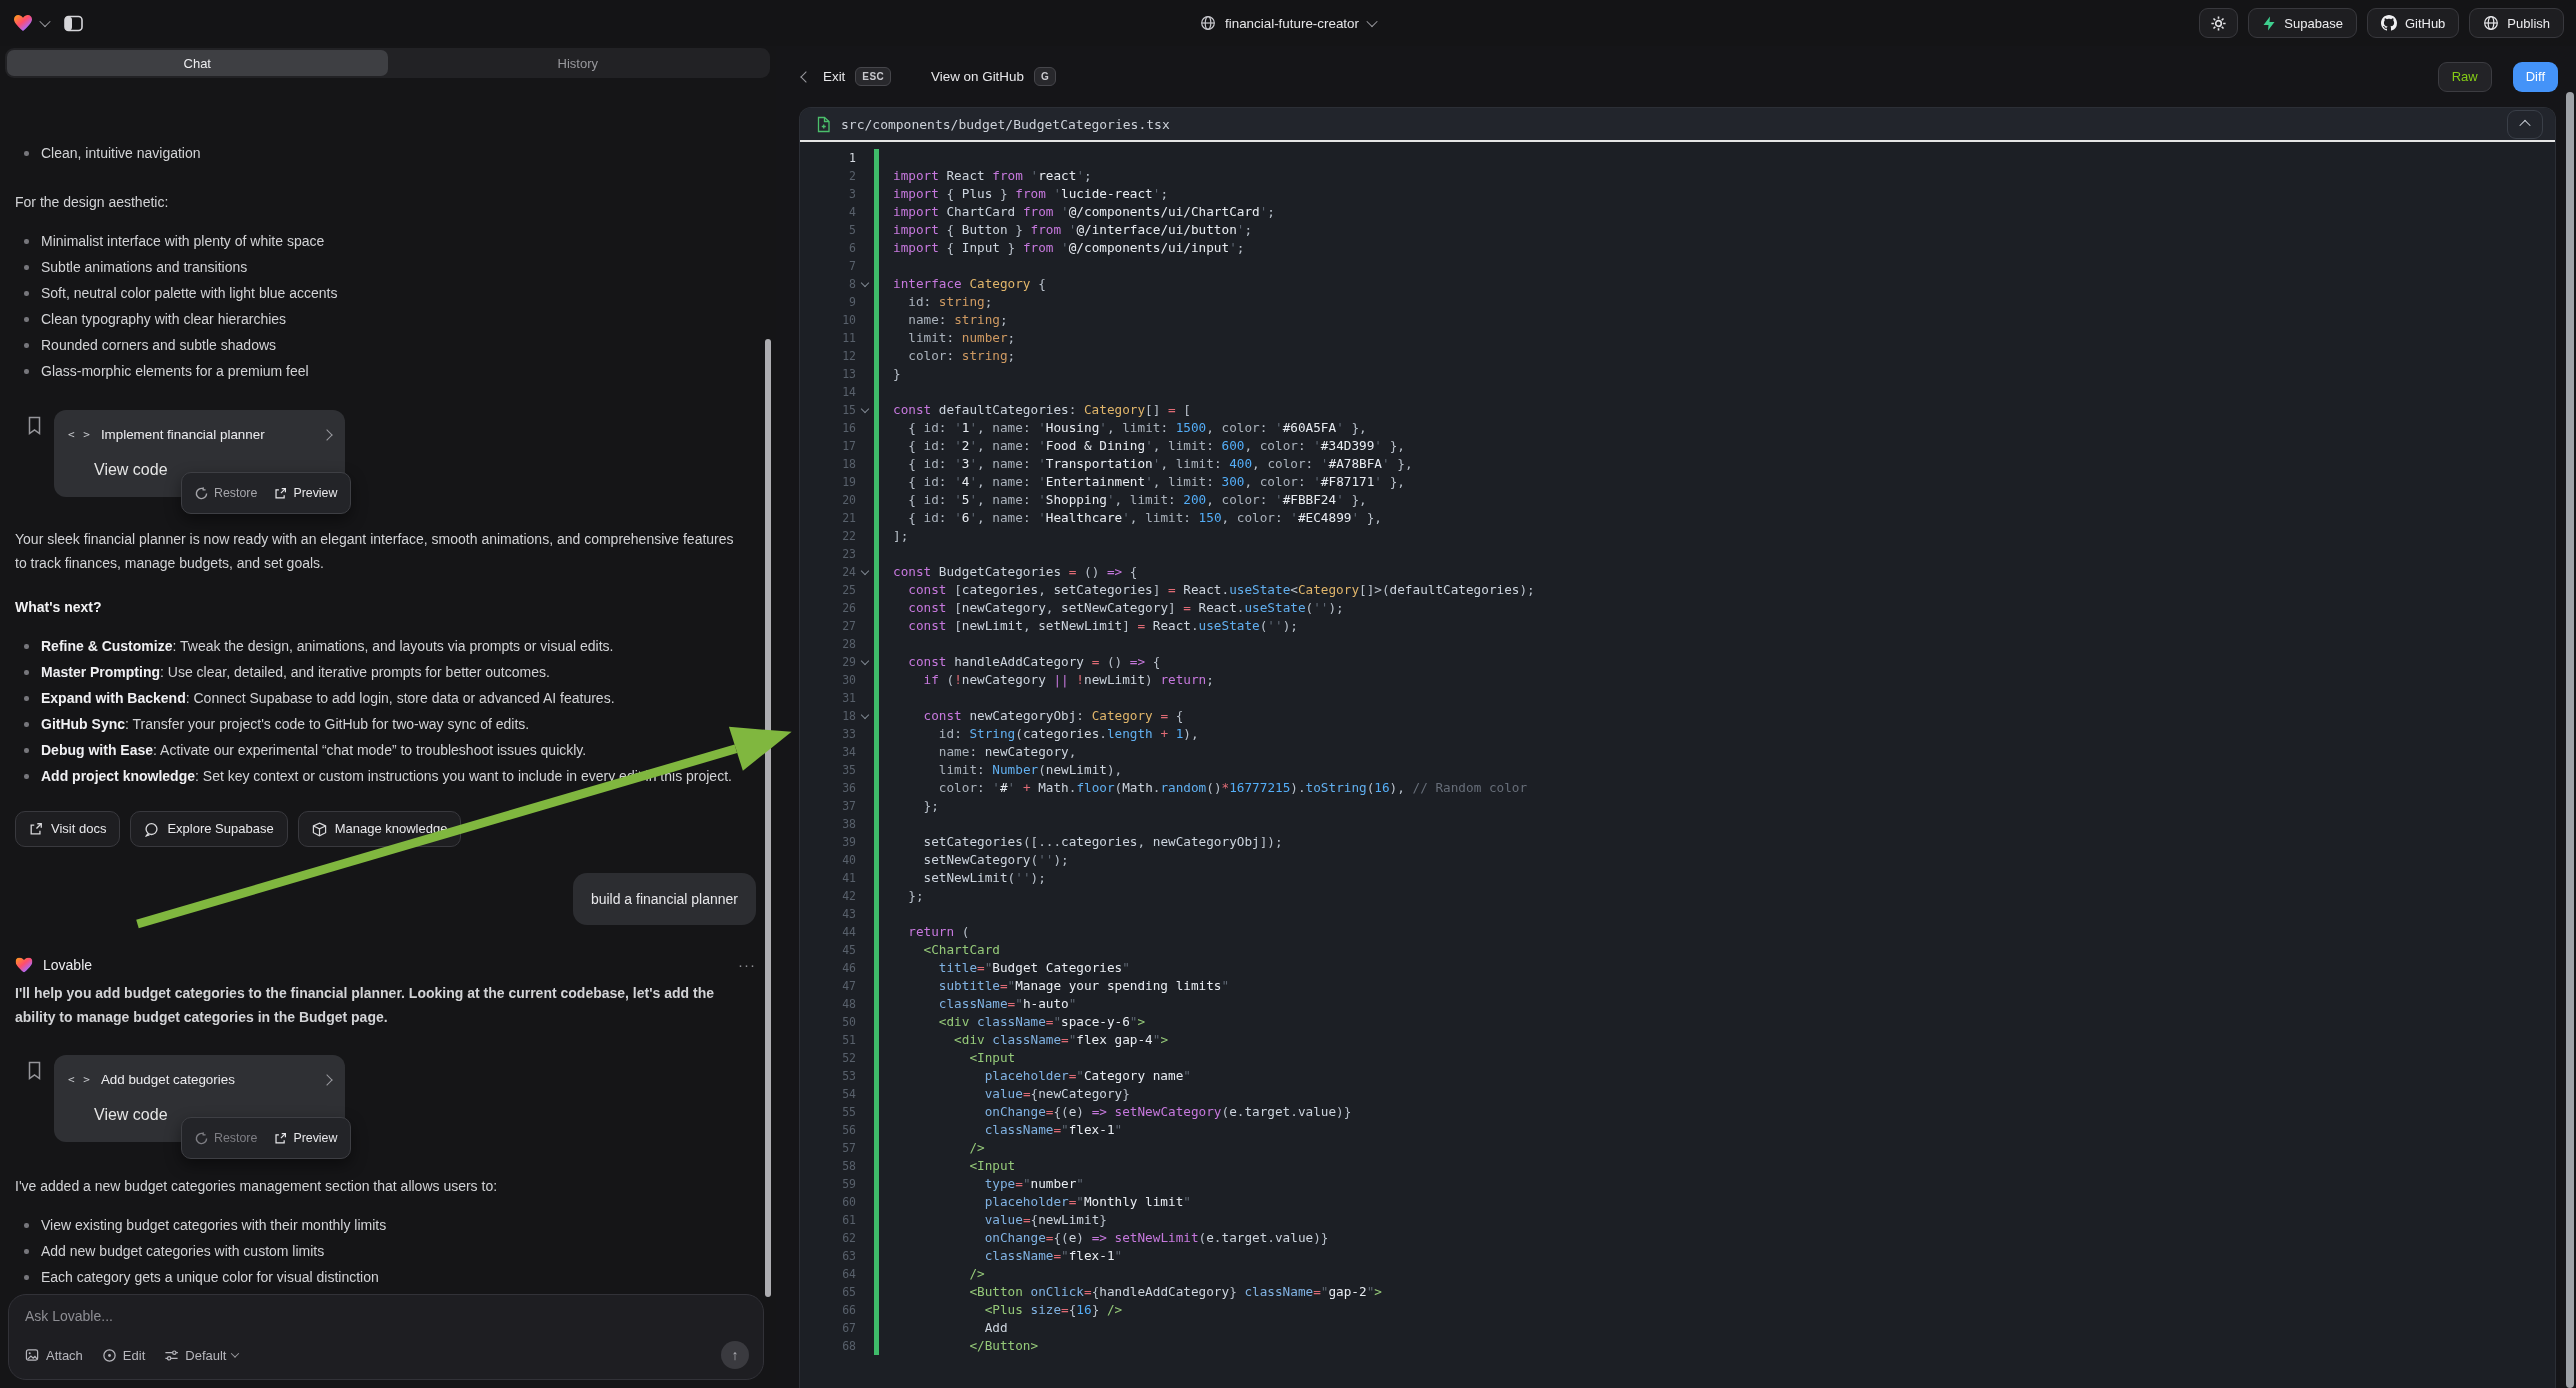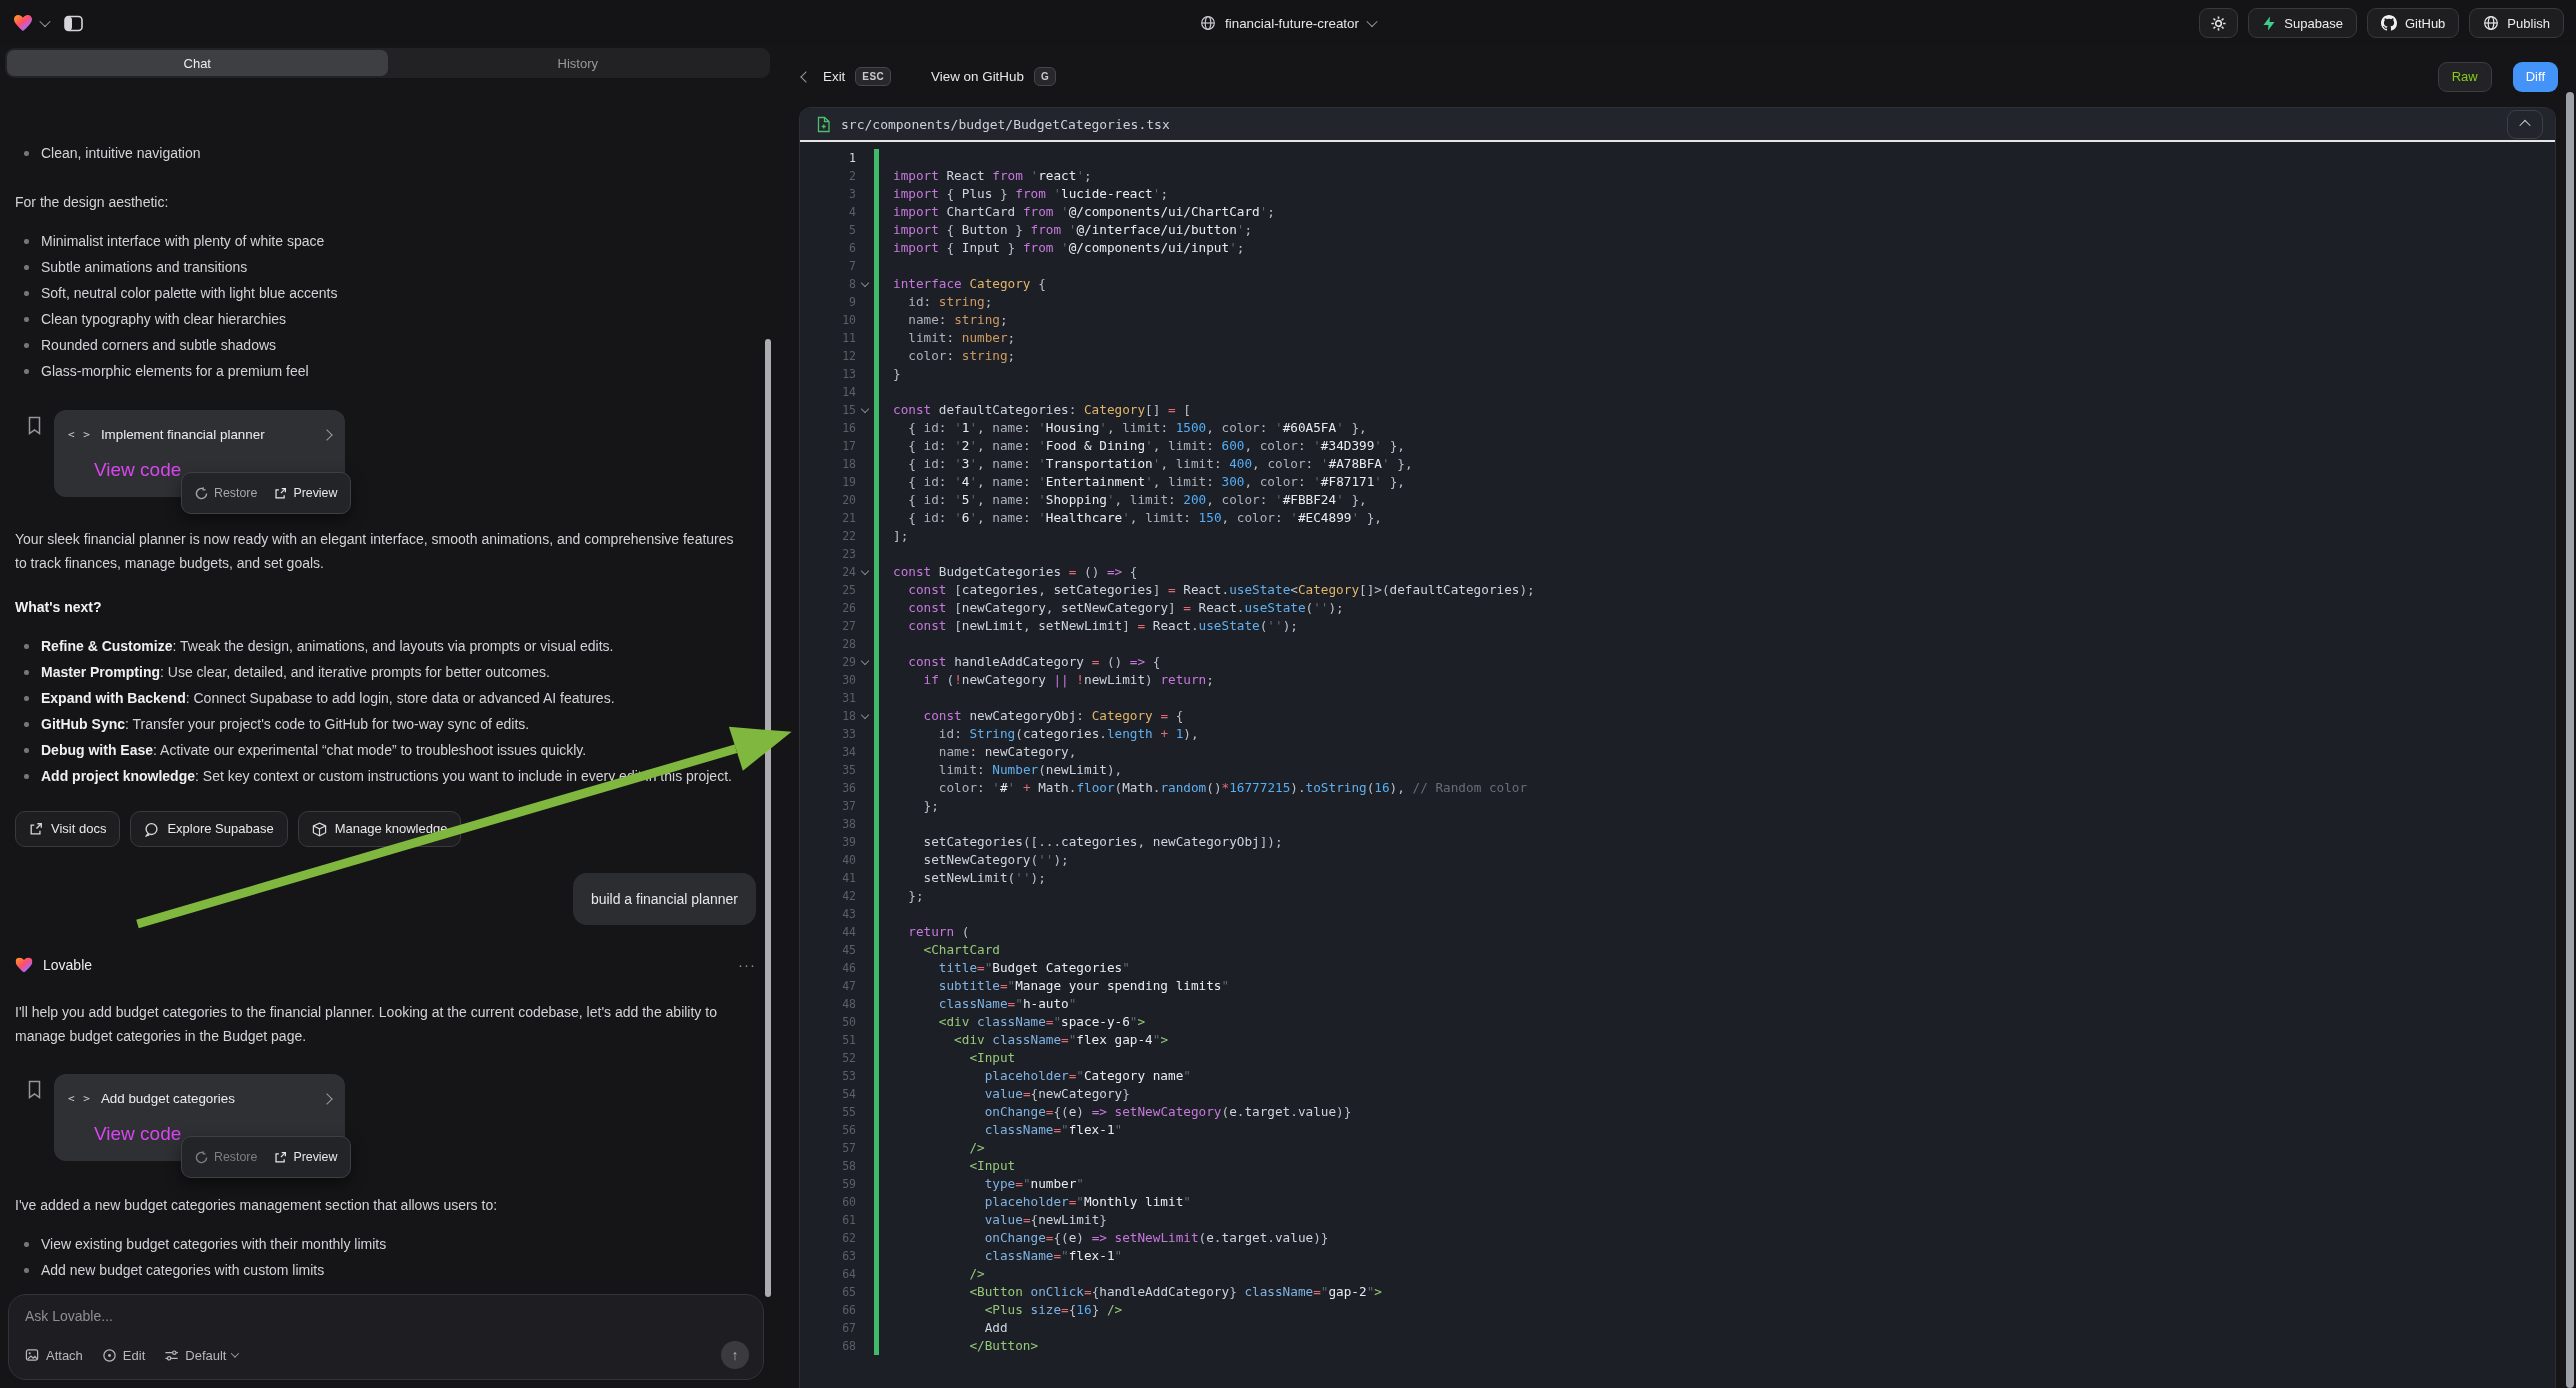--- a/index.html
+++ b/index.html
@@ -45,21 +45,21 @@
   .bullets.tight{margin-top:6px;}
   .msg{margin:24px 0 0;max-width:729px;}
   .heading{margin:20px 0 0;font-size:14px;font-weight:700;color:#f2f2f4;}
 
   .vrow{display:flex;gap:12px;margin:26px 0 0 12px;position:relative;z-index:2;}
   .bookmark{margin-top:6px;flex:none;}
   .vcard{width:291px;background:#2f3034;border-radius:12px;padding:13px 14px 15px;position:relative;box-sizing:border-box;}
   .vcard-title{display:flex;align-items:center;gap:10px;font-size:13.4px;color:#ececef;}
   .code-glyph{font-family:"DejaVu Sans Mono",monospace;font-size:11px;color:#c7c9cd;letter-spacing:1px;flex:none;}
   .vcard-title .chev{margin-left:auto;}
-  .view-code{margin:11px 0 0 26px;font-size:19px;color:#d946ef;width:max-content;}
+  .view-code{margin:11px 0 0 26px;font-size:16px;color:#e5e5e5;width:max-content;}
   .vpill{position:absolute;left:127px;bottom:-17px;display:flex;align-items:center;gap:17px;background:#232428;
          border:1px solid #3e3f44;border-radius:10px;padding:8px 13px;font-size:12.4px;color:#e7e7ea;
          box-shadow:0 6px 16px rgba(0,0,0,.45);white-space:nowrap;}
   .pill-item{display:flex;align-items:center;gap:6px;}
   .pill-item.restore{color:#a6a6ab;}
   .vpill.dim .restore{color:#7e7e84;}
 
   .chips{display:flex;gap:10px;margin-top:22px;}
   .chip{display:flex;align-items:center;gap:8px;height:36px;padding:0 13px;background:#1e1e21;border:1px solid #39393e;
         border-radius:10px;font-size:13px;color:#e9e9ec;box-sizing:border-box;}
@@ -288,21 +288,21 @@
           </div>
         </div>
 
         <div class="bubble">build a financial planner</div>
 
         <div class="ahead">
           <span class="heart small"></span>
           <span class="name">Lovable</span>
           <span class="more">···</span>
         </div>
-        <p class="msg" style="margin-top:23px;">I'll help you add budget categories to the financial planner. Looking at the current codebase, let's add the ability to manage budget categories in the Budget page.</p>
+        <p class="msg" style="margin-top:4px;font-weight:bold;">I'll help you add budget categories to the financial planner. Looking at the current codebase, let's add the ability to manage budget categories in the Budget page.</p>
 
         <div class="vrow">
           <span class="bookmark icon">
             <svg width="15" height="19" viewBox="0 0 15 19" fill="none" stroke="#96969b" stroke-width="1.5">
                 <path d="M2.5 1.5h10v16l-5-3.6-5 3.6z"></path>
               </svg>
           </span>
           <div class="vcard">
             <div class="vcard-title">
               <span class="code-glyph">&lt; &gt;</span>

